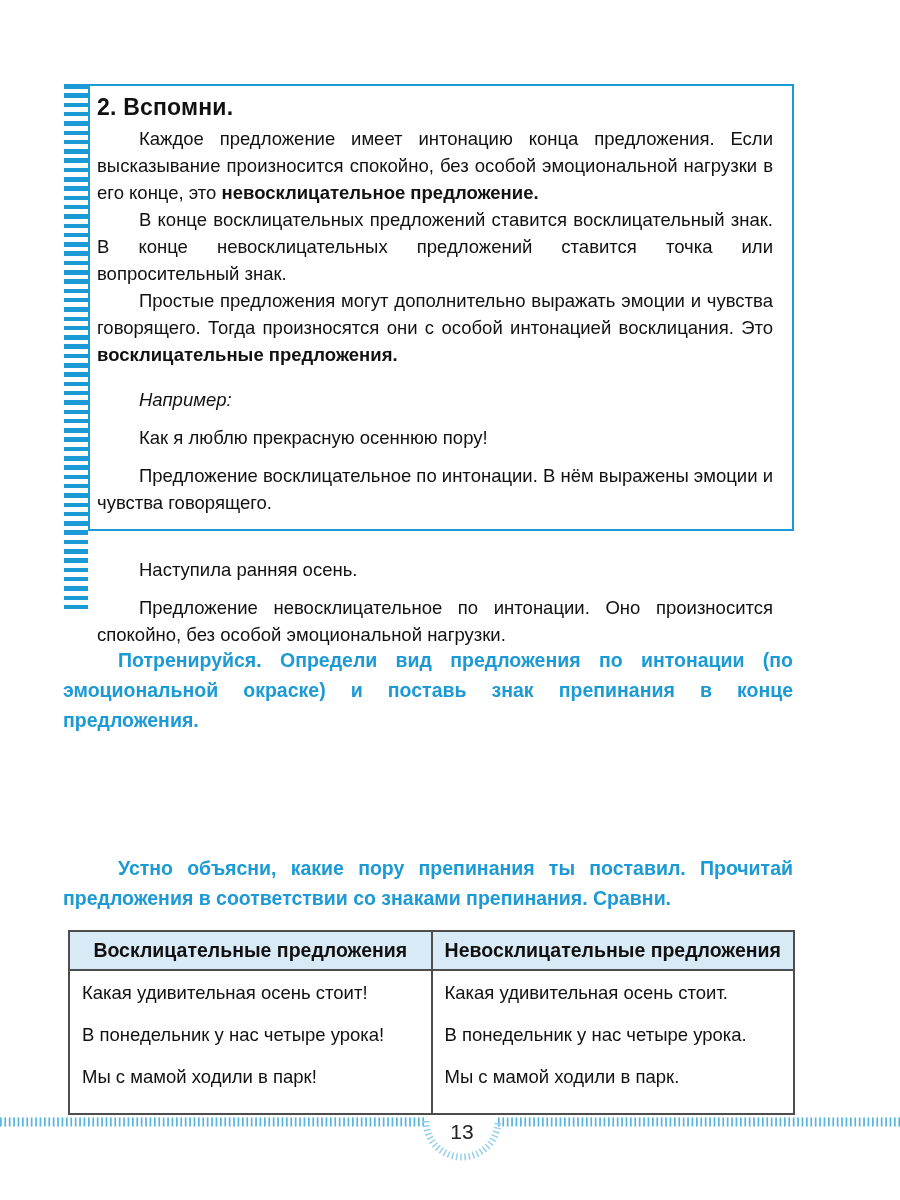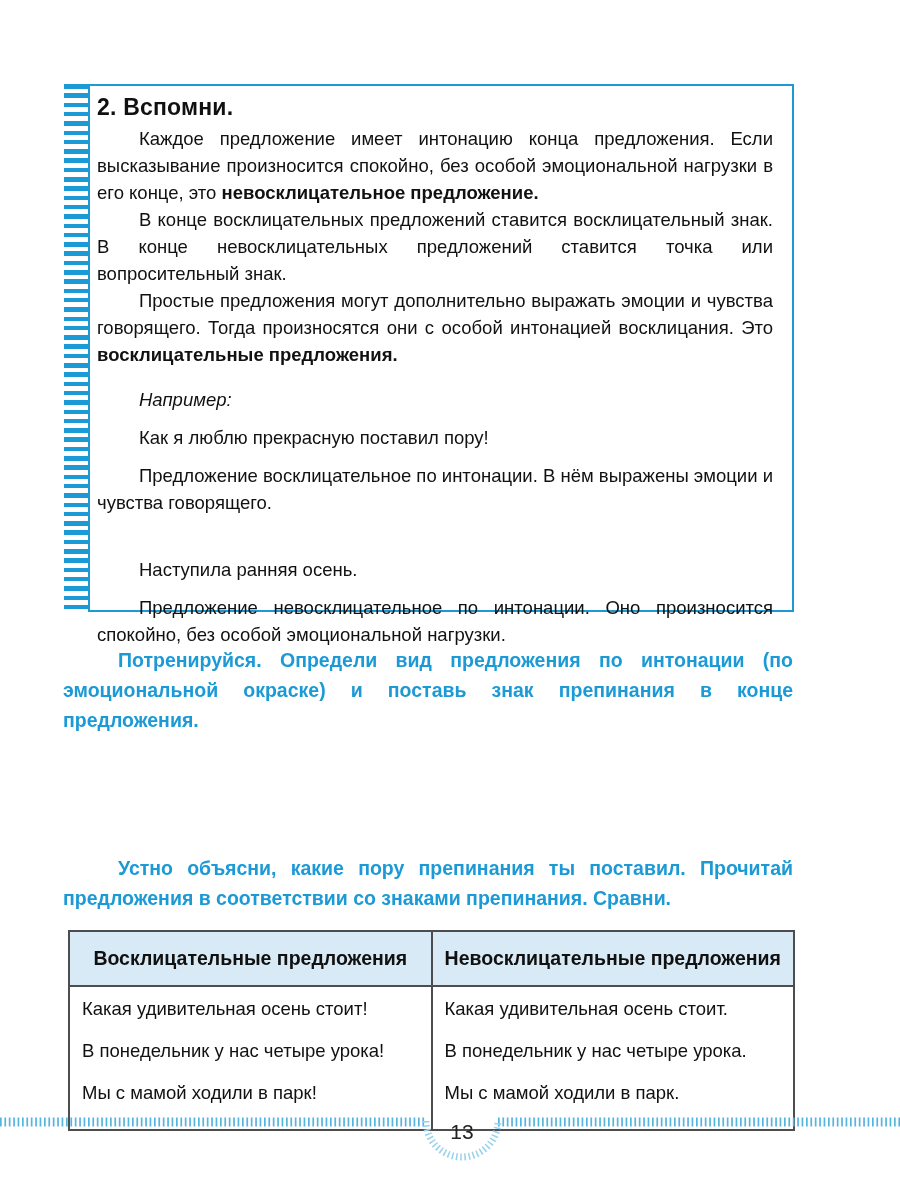--- a/index.html
+++ b/index.html
@@ -10,21 +10,21 @@
     color:#111;
   }
   .page { position:absolute; inset:0; background:#fff; overflow:hidden; }
 
   
   .hash-strip {
     position:absolute; left:64px; top:84px; width:24px; height:528px;
     background:repeating-linear-gradient(180deg,#1b9ad6 0 4.5px,#ffffff 4.5px 9.3px);
   }
   .remember-box {
-    position:absolute; left:88px; top:84px; width:706px; height:528px;
+    position:absolute; left:88px; top:84px; width:706px; height:447px;
     border:2px solid #1b9ad6; background:#fff;
     padding:6px 19px 8px 7px;
   }
   .box-title { font-size:23px; font-weight:bold; letter-spacing:0.2px; margin:2px 0 4px 0; }
   .box-par {
     font-size:18.5px; line-height:27px; text-align:justify; text-indent:42px;
   }
   .box-par .b { font-weight:bold; }
   .example-label { font-style:italic; margin-top:18px; text-indent:42px; font-size:18.5px; line-height:27px; }
   .example-sentence { margin-top:11px; text-indent:42px; font-size:18.5px; line-height:27px; }
@@ -49,21 +49,21 @@
   }
 
   
   .compare-table {
     position:absolute; left:68px; top:930px; width:727px;
     border-collapse:collapse; table-layout:fixed;
   }
   .compare-table th {
     background:#d9eaf7; border:2px solid #4d4d4d;
     font-size:19.5px; font-weight:bold; text-align:center;
-    height:55px; padding:4px 6px;
+    height:39px; padding:4px 6px;
   }
   .compare-table td {
     border:2px solid #4d4d4d; vertical-align:top;
     padding:10px 12px 6px 12px; height:120px;
   }
   .compare-table td p { font-size:18.5px; line-height:24px; margin:0 0 18px 0; white-space:nowrap; }
 
   
   .footer-deco { position:absolute; left:0; top:1114px; width:900px; height:60px; }
   .page-number {
@@ -82,21 +82,21 @@
     <div class="box-title">2. Вспомни.</div>
 
     <p class="box-par"><span>Каждое предложение имеет интонацию конца предложения. Если высказывание произносится спокойно, без особой эмоциональной нагрузки в его конце, это </span><span class="b">невосклицательное предложение.</span></p>
 
     <p class="box-par">В конце восклицательных предложений ставится восклицательный знак. В конце невосклицательных предложений ставится точка или вопросительный знак.</p>
 
     <p class="box-par"><span>Простые предложения могут дополнительно выражать эмоции и чувства говорящего. Тогда произносятся они с особой интонацией восклицания. Это </span><span class="b">восклицательные предложения.</span></p>
 
     <p class="example-label">Например:</p>
 
-    <p class="example-sentence">Как я люблю прекрасную поставил пору!</p>
+    <p class="example-sentence">Как я люблю прекрасную осеннюю пору!</p>
     <p class="example-comment">Предложение восклицательное по интонации. В нём выражены эмоции и чувства говорящего.</p>
 
     <p class="example-sentence gap-lg">Наступила ранняя осень.</p>
     <p class="example-comment">Предложение невосклицательное по интонации. Оно произносится спокойно, без особой эмоциональной нагрузки.</p>
   </div>
 
   <p class="instruction instr-1">Потренируйся. Определи вид предложения по интонации (по эмоциональной окраске) и поставь знак препинания в конце предложения.</p>
 
 
   <p class="instruction instr-2">Устно объясни, какие пору препинания ты поставил. Прочитай предложения в соответствии со знаками препинания. Сравни.</p>

